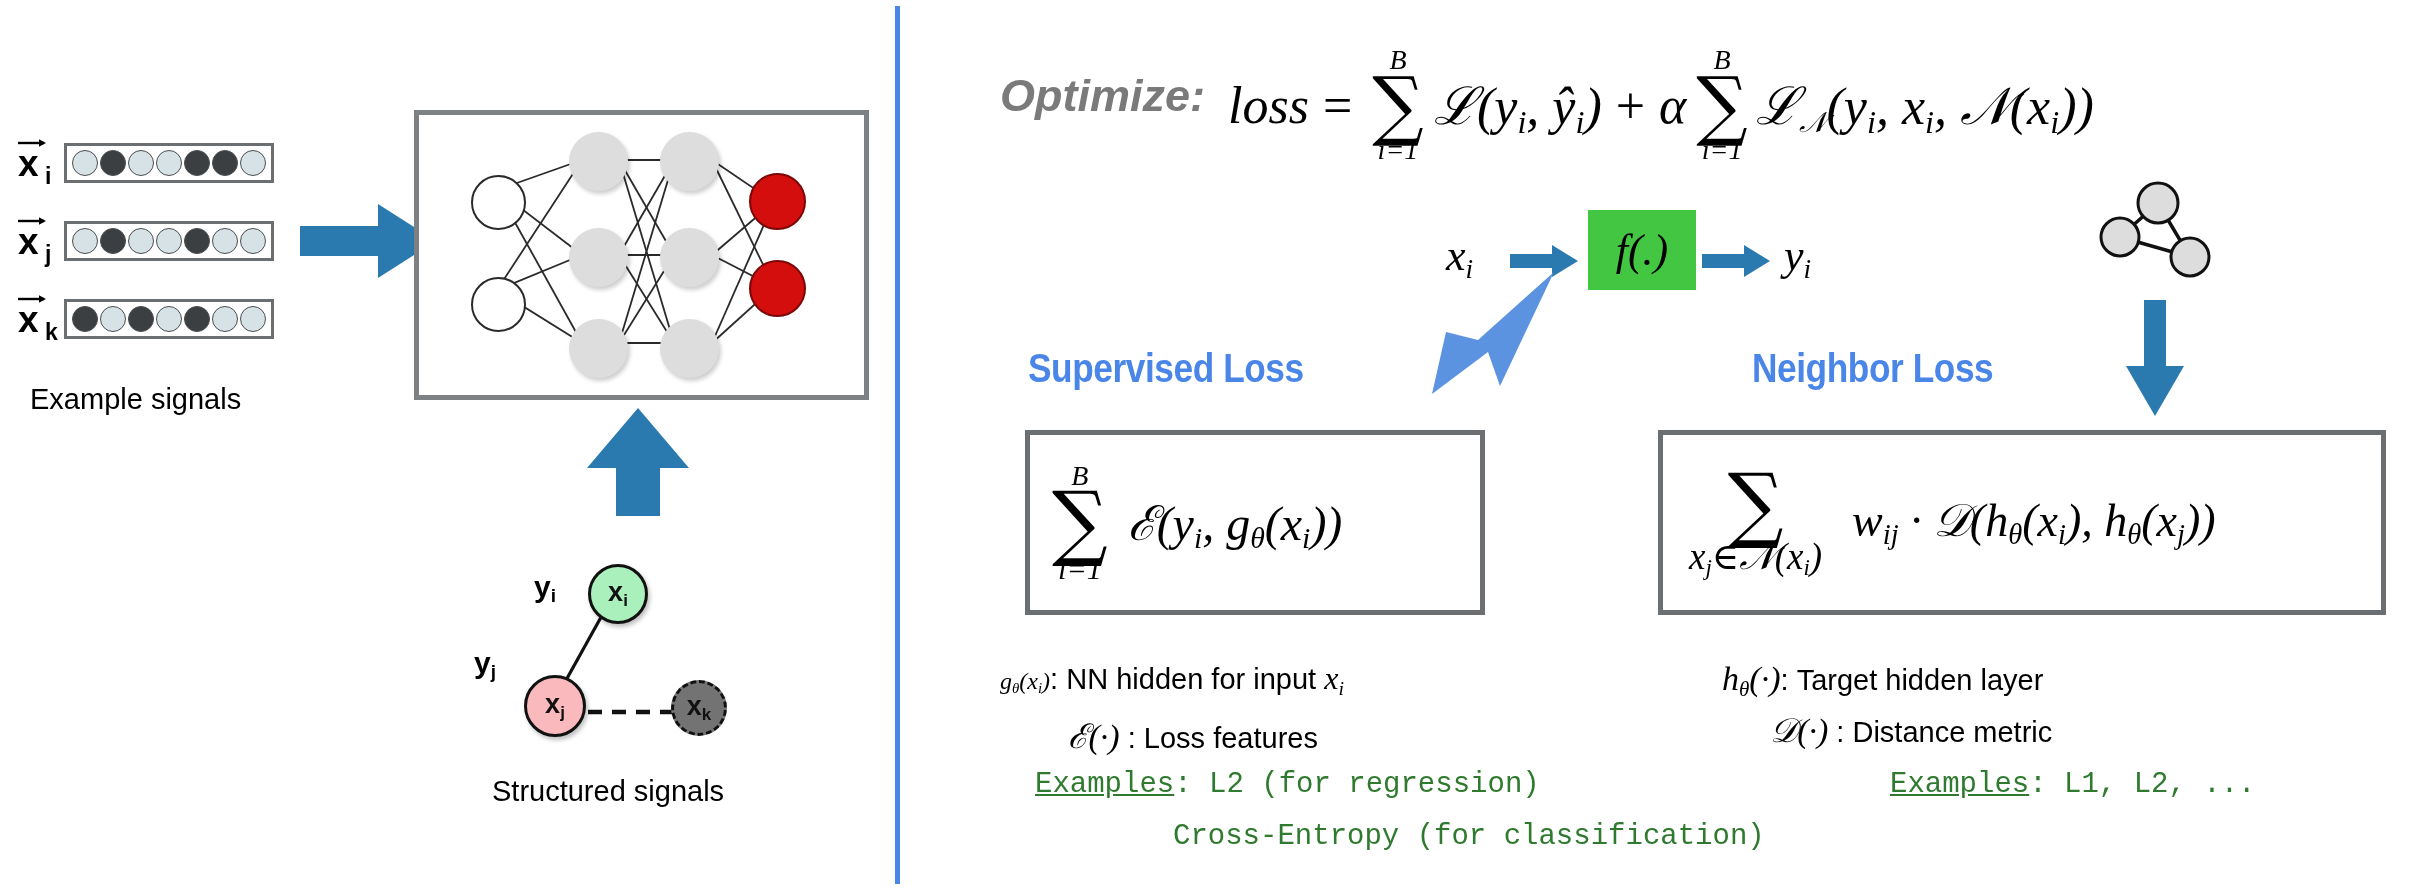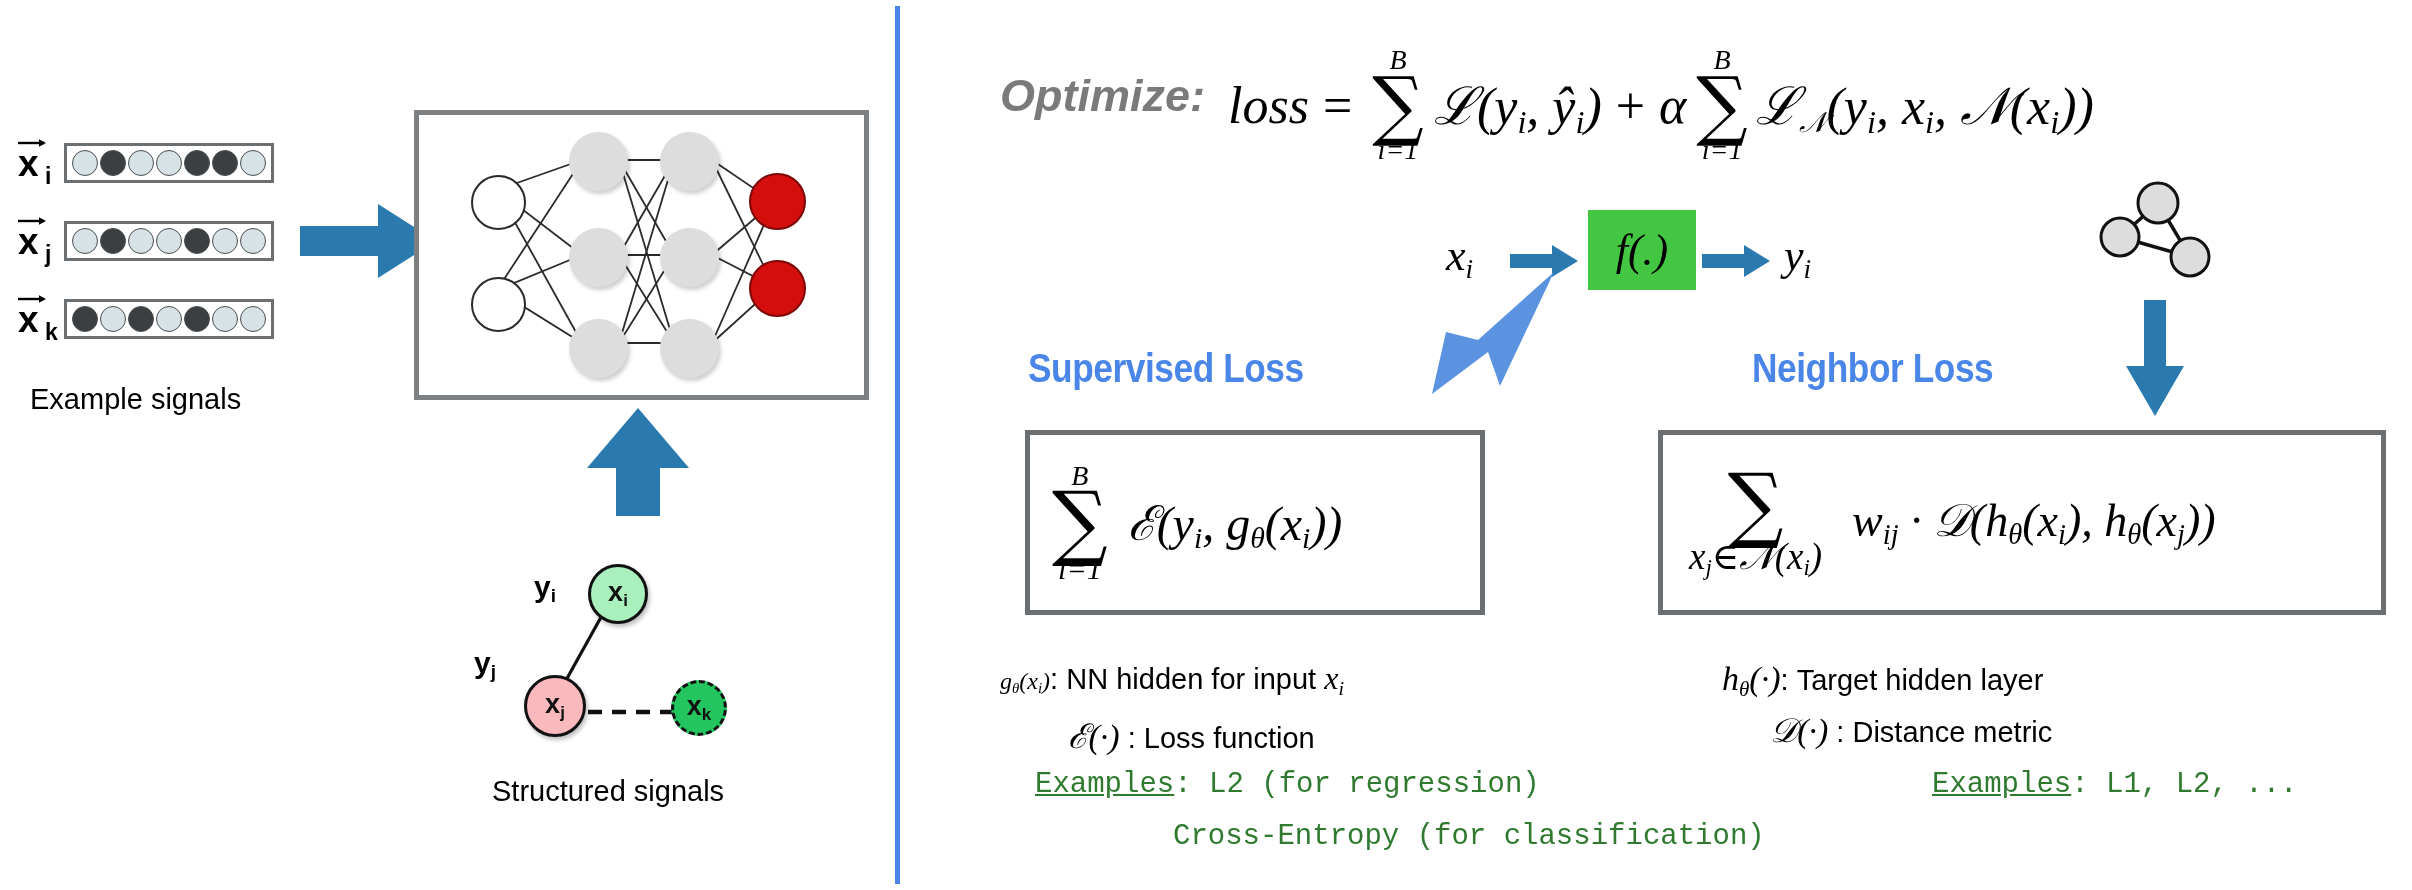--- a/index.html
+++ b/index.html
@@ -351,21 +351,21 @@
   <div class="g-node" style="left:588px; top:564px; width:60px; height:60px; background:#aaf0bd; border:3px solid #111;">
     <span class="nlabel">x<sub>i</sub></span>
   </div>
   <div class="g-label" style="left:534px; top:570px;">y<sub>i</sub></div>
 
   <div class="g-node" style="left:524px; top:675px; width:62px; height:62px; background:#f9b9bd; border:3px solid #111;">
     <span class="nlabel">x<sub>j</sub></span>
   </div>
   <div class="g-label" style="left:474px; top:646px;">y<sub>j</sub></div>
 
-  <div class="g-node" style="left:671px; top:680px; width:56px; height:56px; background:#22c55e; border:3px dashed #111; box-shadow:none;">
+  <div class="g-node" style="left:671px; top:680px; width:56px; height:56px; background:#737373; border:3px dashed #111; box-shadow:none;">
     <span class="nlabel">x<sub>k</sub></span>
   </div>
 
   <div class="cap" style="left:492px; top:775px;">Structured signals</div>
 
   <div class="divider" style="left:895px; top:6px; width:5px; height:878px;"></div>
 
   <div class="optimize-word" style="left:1000px; top:70px;">Optimize:</div>
 
   <div class="abs mathser" style="left:1228px; top:46px; font-size:52px; white-space:nowrap; display:flex; align-items:center;">
@@ -437,30 +437,30 @@
         <span class="lim" style="font-size:37px; margin-top:-4px;">x<sub>j</sub>∈𝒩(x<sub>i</sub>)</span>
       </span>
       <span style="margin-left:30px;">w<sub>ij</sub> · 𝒟(h<sub>θ</sub>(x<sub>i</sub>), h<sub>θ</sub>(x<sub>j</sub>))</span>
     </div>
   </div>
 
   <div class="legend-line" style="left:1000px; top:660px;">
     <span class="mathser" style="font-size:24px;">g<sub>θ</sub>(x<sub>i</sub>)</span><span>: </span><span>NN hidden for input </span><span class="mathser" style="font-size:32px;">x<sub>i</sub></span>
   </div>
   <div class="legend-line" style="left:1068px; top:712px;">
-    <span class="mathser" style="font-size:34px;">ℰ(·)</span><span> : </span><span>Loss function</span>
+    <span class="mathser" style="font-size:34px;">ℰ(·)</span><span> : </span><span>Loss features</span>
   </div>
   <div class="legend-line green" style="left:1035px; top:768px;">
     <span class="u">Examples</span><span>: L2 (for regression)</span>
   </div>
   <div class="legend-line green" style="left:1173px; top:820px;">Cross-Entropy (for classification)</div>
 
   <div class="legend-line" style="left:1722px; top:660px;">
     <span class="mathser" style="font-size:34px;">h<sub>θ</sub>(·)</span><span>: </span><span>Target hidden layer</span>
   </div>
   <div class="legend-line" style="left:1770px; top:712px;">
     <span class="mathser" style="font-size:34px;">𝒟(·)</span><span> : </span><span>Distance metric</span>
   </div>
-  <div class="legend-line green" style="left:1932px; top:768px;">
+  <div class="legend-line green" style="left:1890px; top:768px;">
     <span class="u">Examples</span><span>: L1, L2, ...</span>
   </div>
 
 </div>
 
 </body></html>

